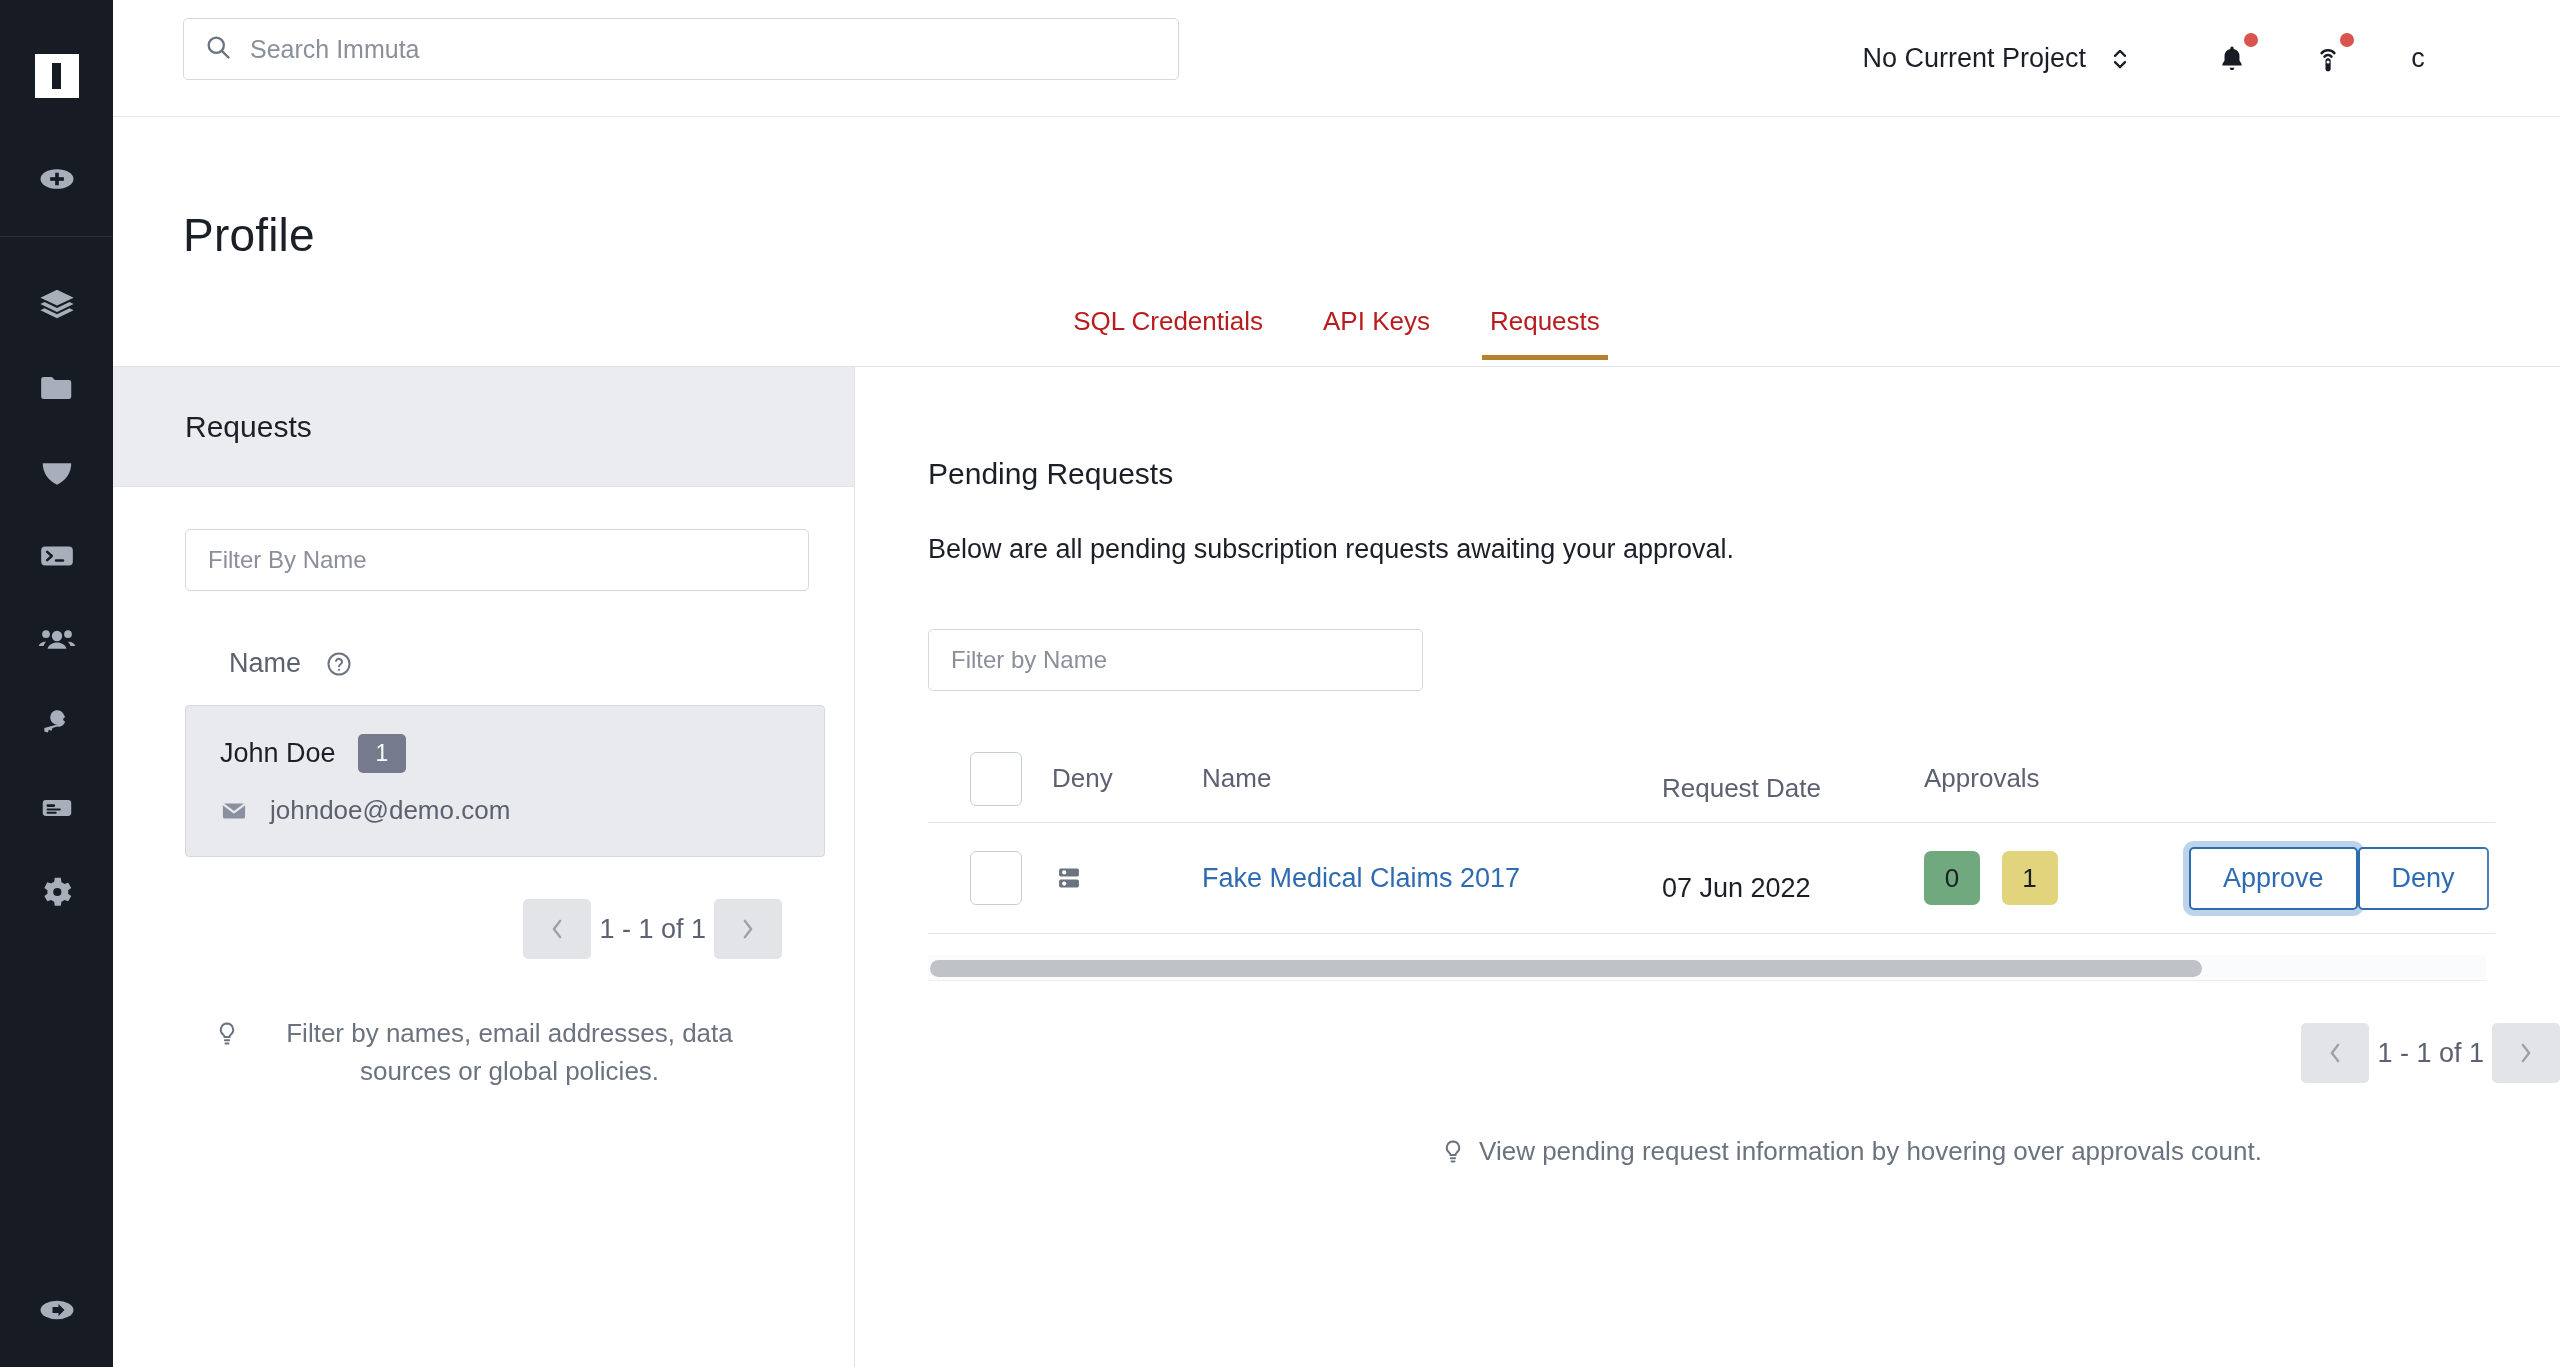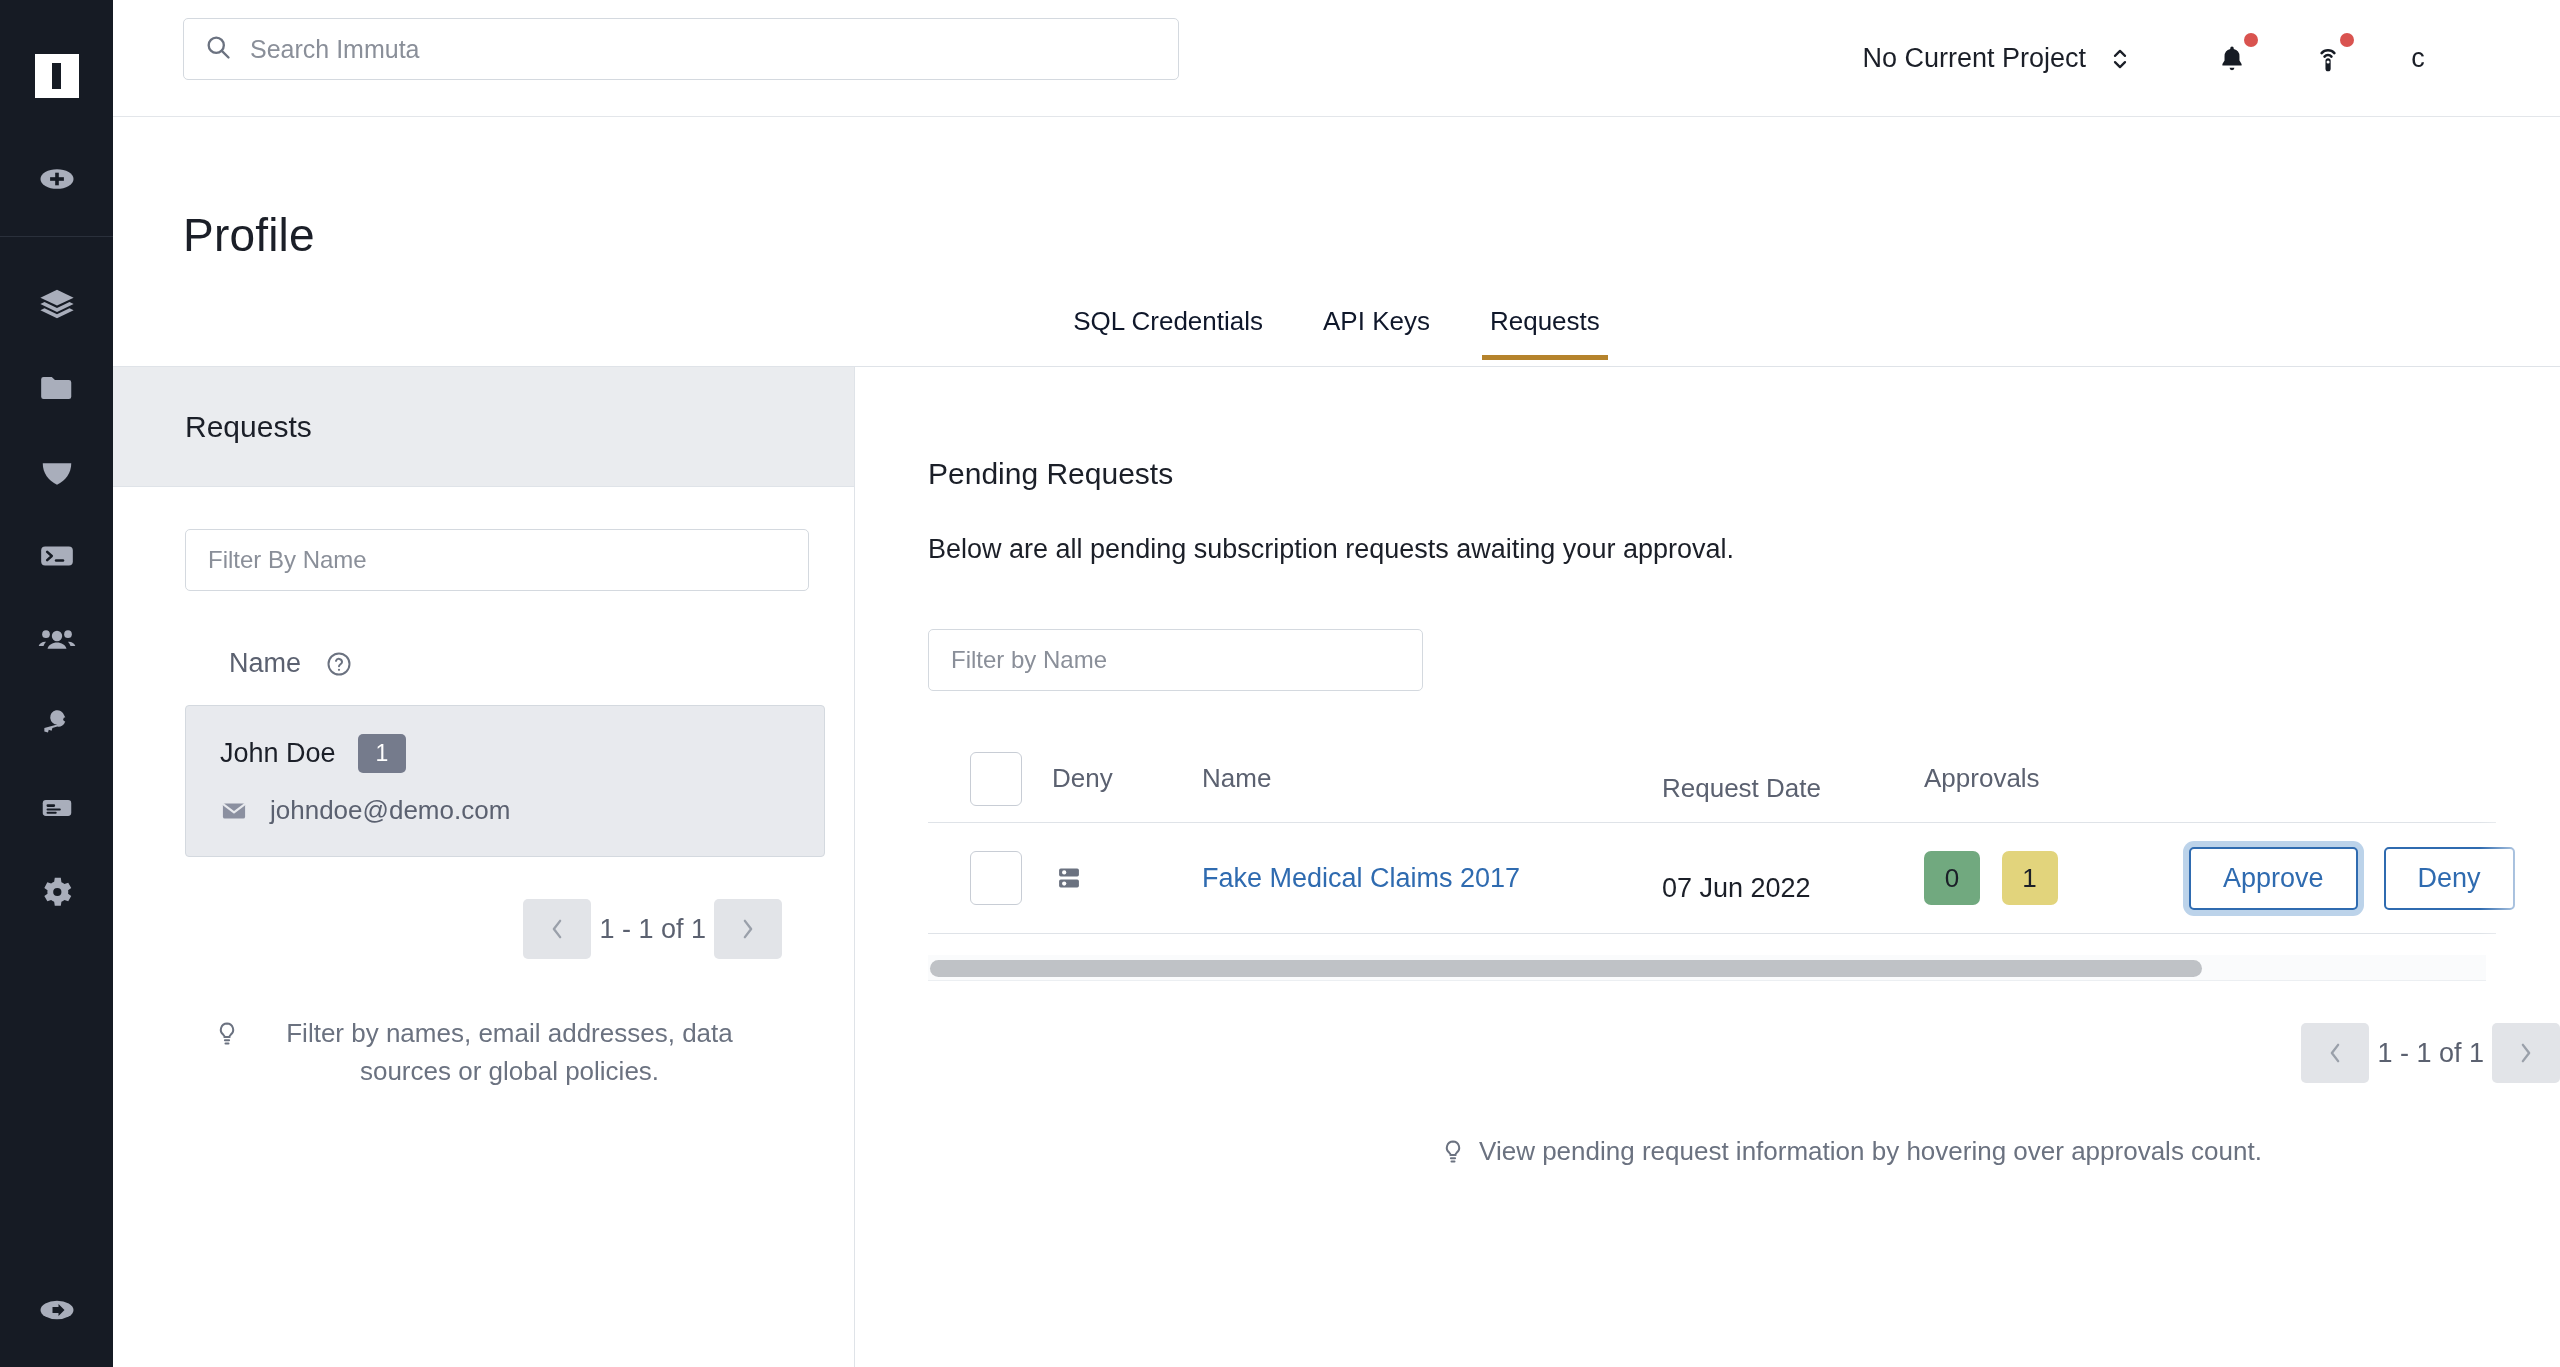--- a/index.html
+++ b/index.html
@@ -67,21 +67,21 @@
     font-size: 46px; font-weight: 400; color: #1b1f28; letter-spacing: .2px;
   }
 
   
   #tabs {
     position: absolute; left: 113px; top: 300px; width: 2447px; height: 67px;
     display: flex; justify-content: center; align-items: flex-start; gap: 0;
     border-bottom: 1px solid #dfe3e8;
   }
   .tab {
-    font-size: 26px; color: #0f172a; padding: 6px 30px 22px 30px; cursor: pointer;
+    font-size: 26px; color: #b91c1c; padding: 6px 30px 22px 30px; cursor: pointer;
     position: relative; white-space: nowrap;
   }
   .tab.active::after {
     content:''; position: absolute; left: 22px; right: 22px; bottom: -1px;
     height: 5px; background: #b5832c;
   }
 
   
   #leftpanel {
     position: absolute; left: 113px; top: 367px; width: 742px; height: 1000px;
@@ -143,21 +143,21 @@
   }
   .trow {
     display: flex; align-items: center; height: 111px; border-bottom: 1px solid #dfe3e8;
     font-size: 27px; color: #1b1f28;
   }
   .c-check { width: 124px; display: flex; align-items: center; padding-left: 42px; flex:none;}
   .c-type  { width: 150px; flex:none; }
   .c-name  { width: 460px; flex:none; }
   .c-date  { width: 262px; flex:none;margin-top:20px; }
   .c-appr  { width: 265px; flex:none; }
-  .c-act   { flex: none; display: flex; align-items: center; gap: 26px; }
+  .c-act   { flex: none; display: flex; align-items: center; }
 
   .chk {
     width: 52px; height: 54px; border: 1px solid #c8cdd5; border-radius: 6px; background: #fff;
     cursor: pointer;
   }
   .dslink { color: #2f6bb0; text-decoration: none; cursor: pointer; }
   .srv-icon { display: flex; color: #6b7280; }
   .pill {
     display: inline-flex; align-items: center; justify-content: center;
     min-width: 56px; height: 54px; border-radius: 7px; font-size: 26px;

